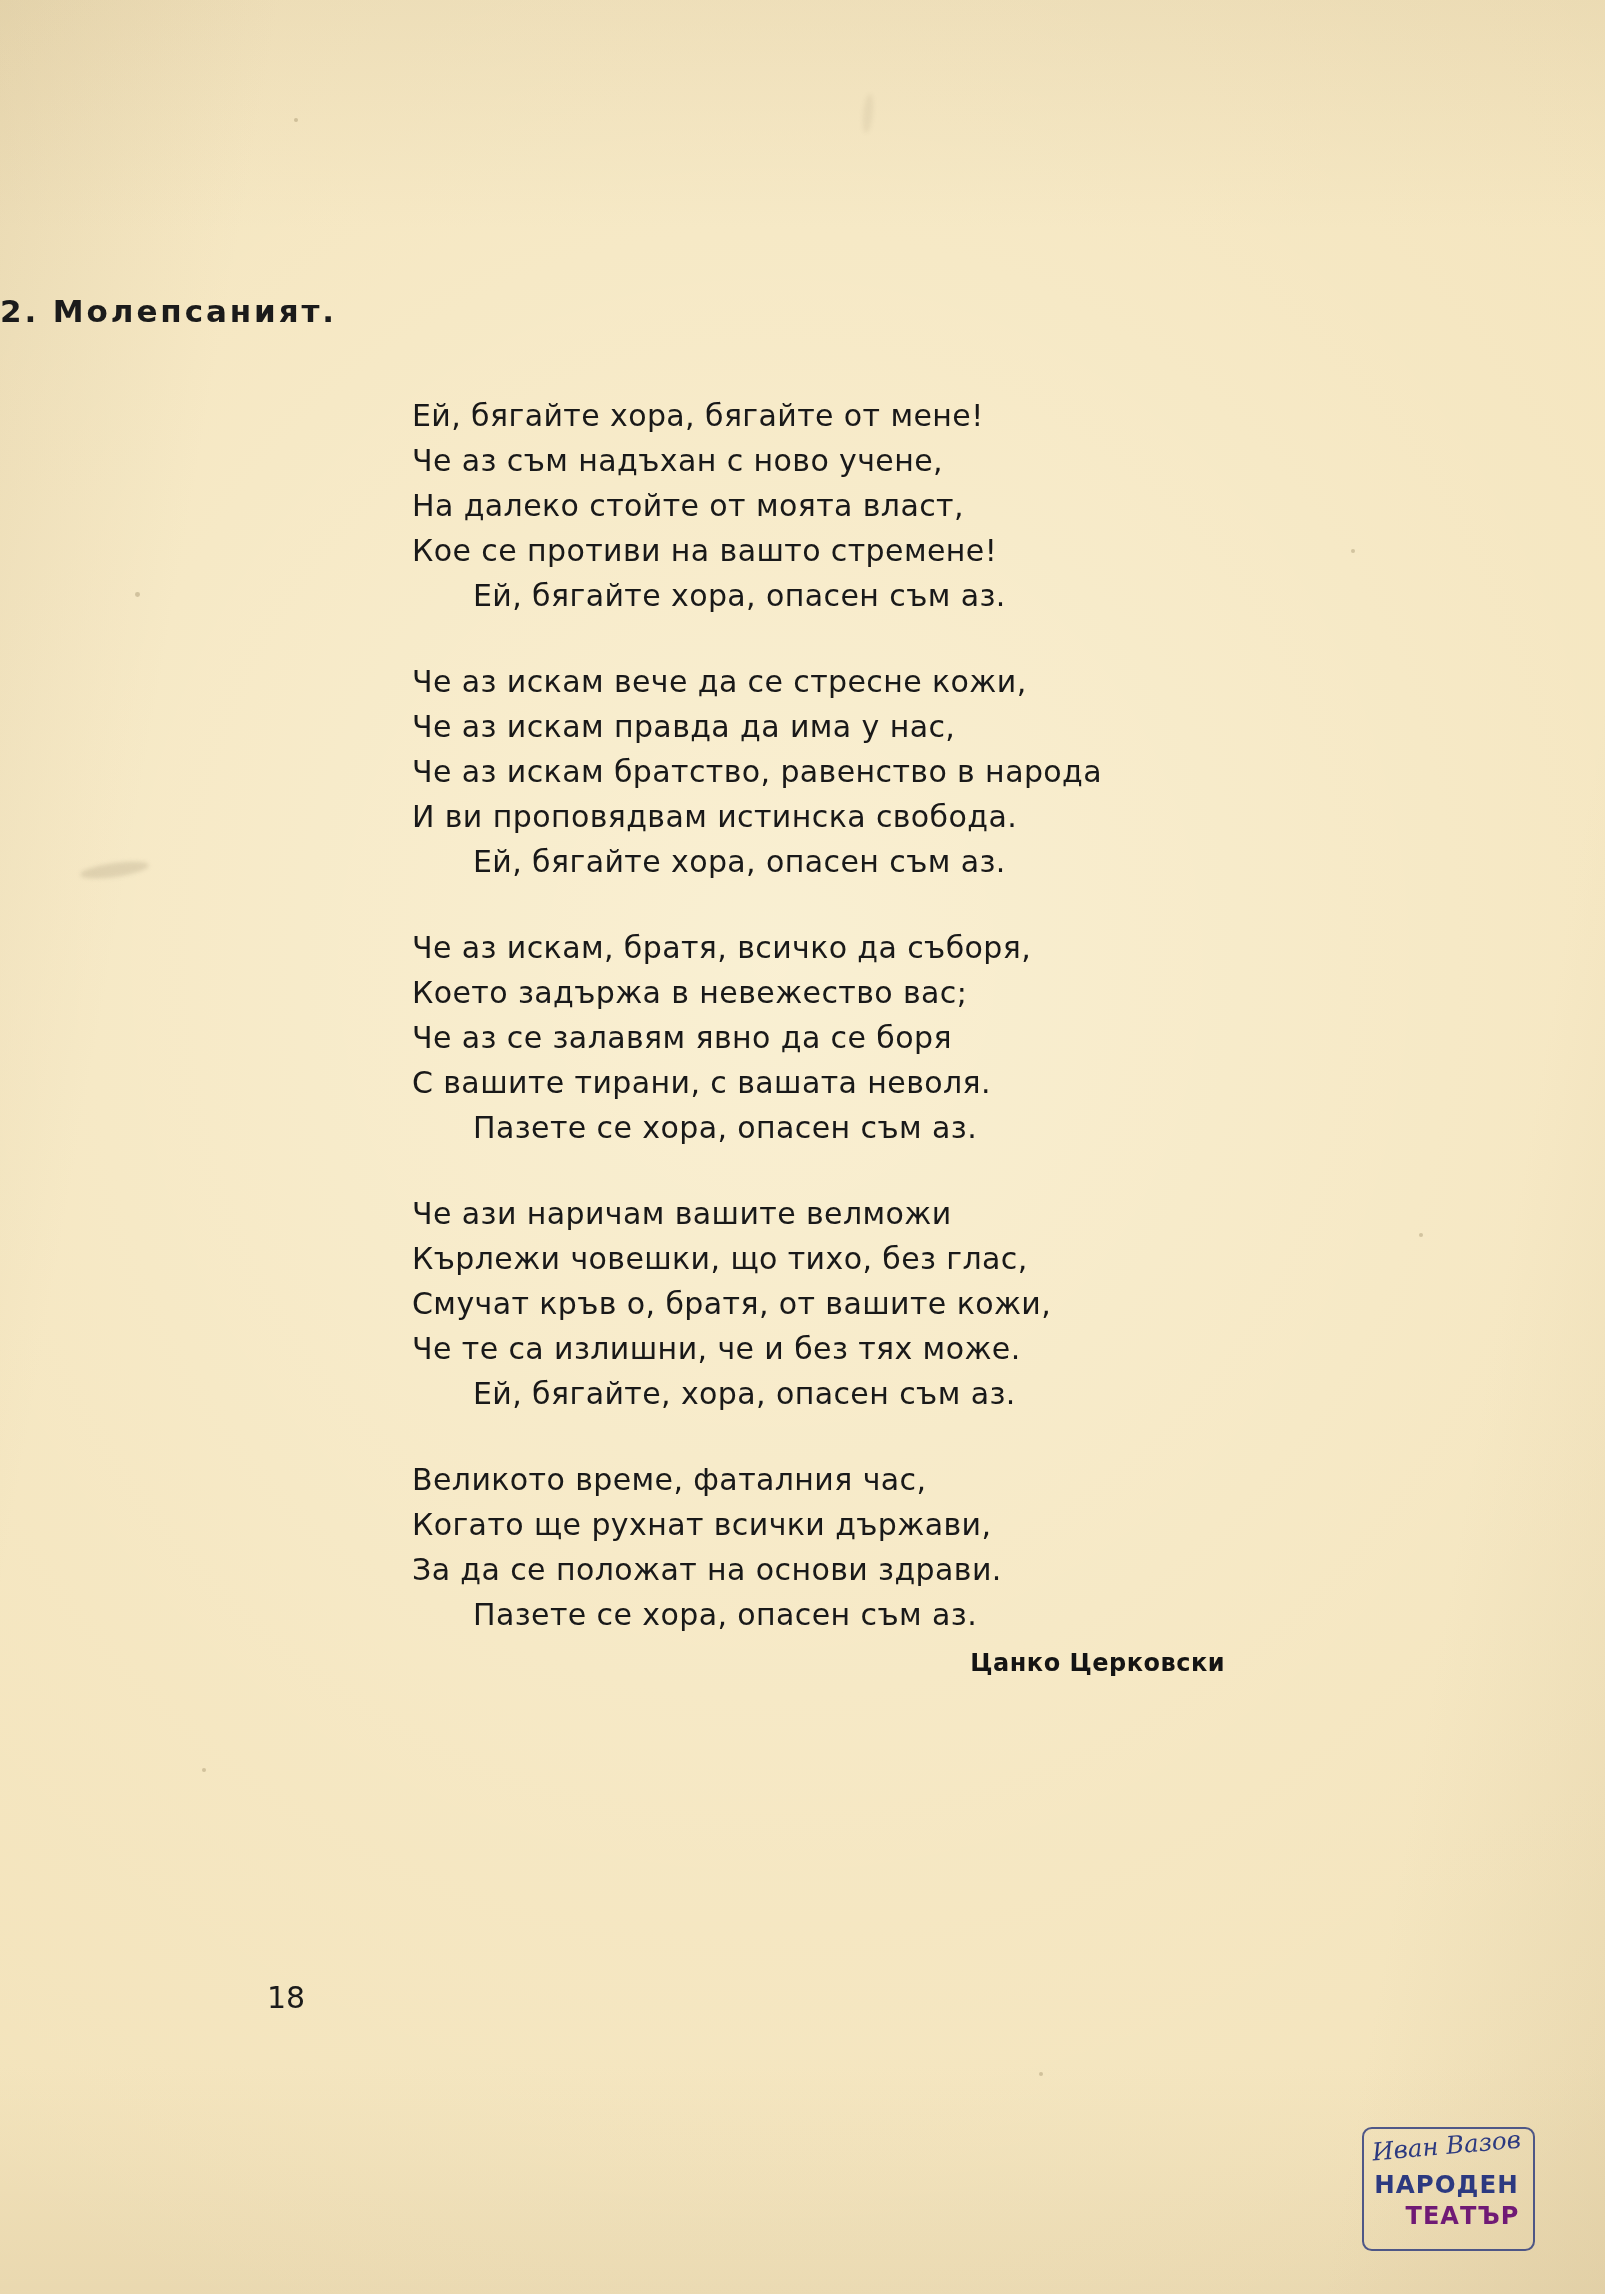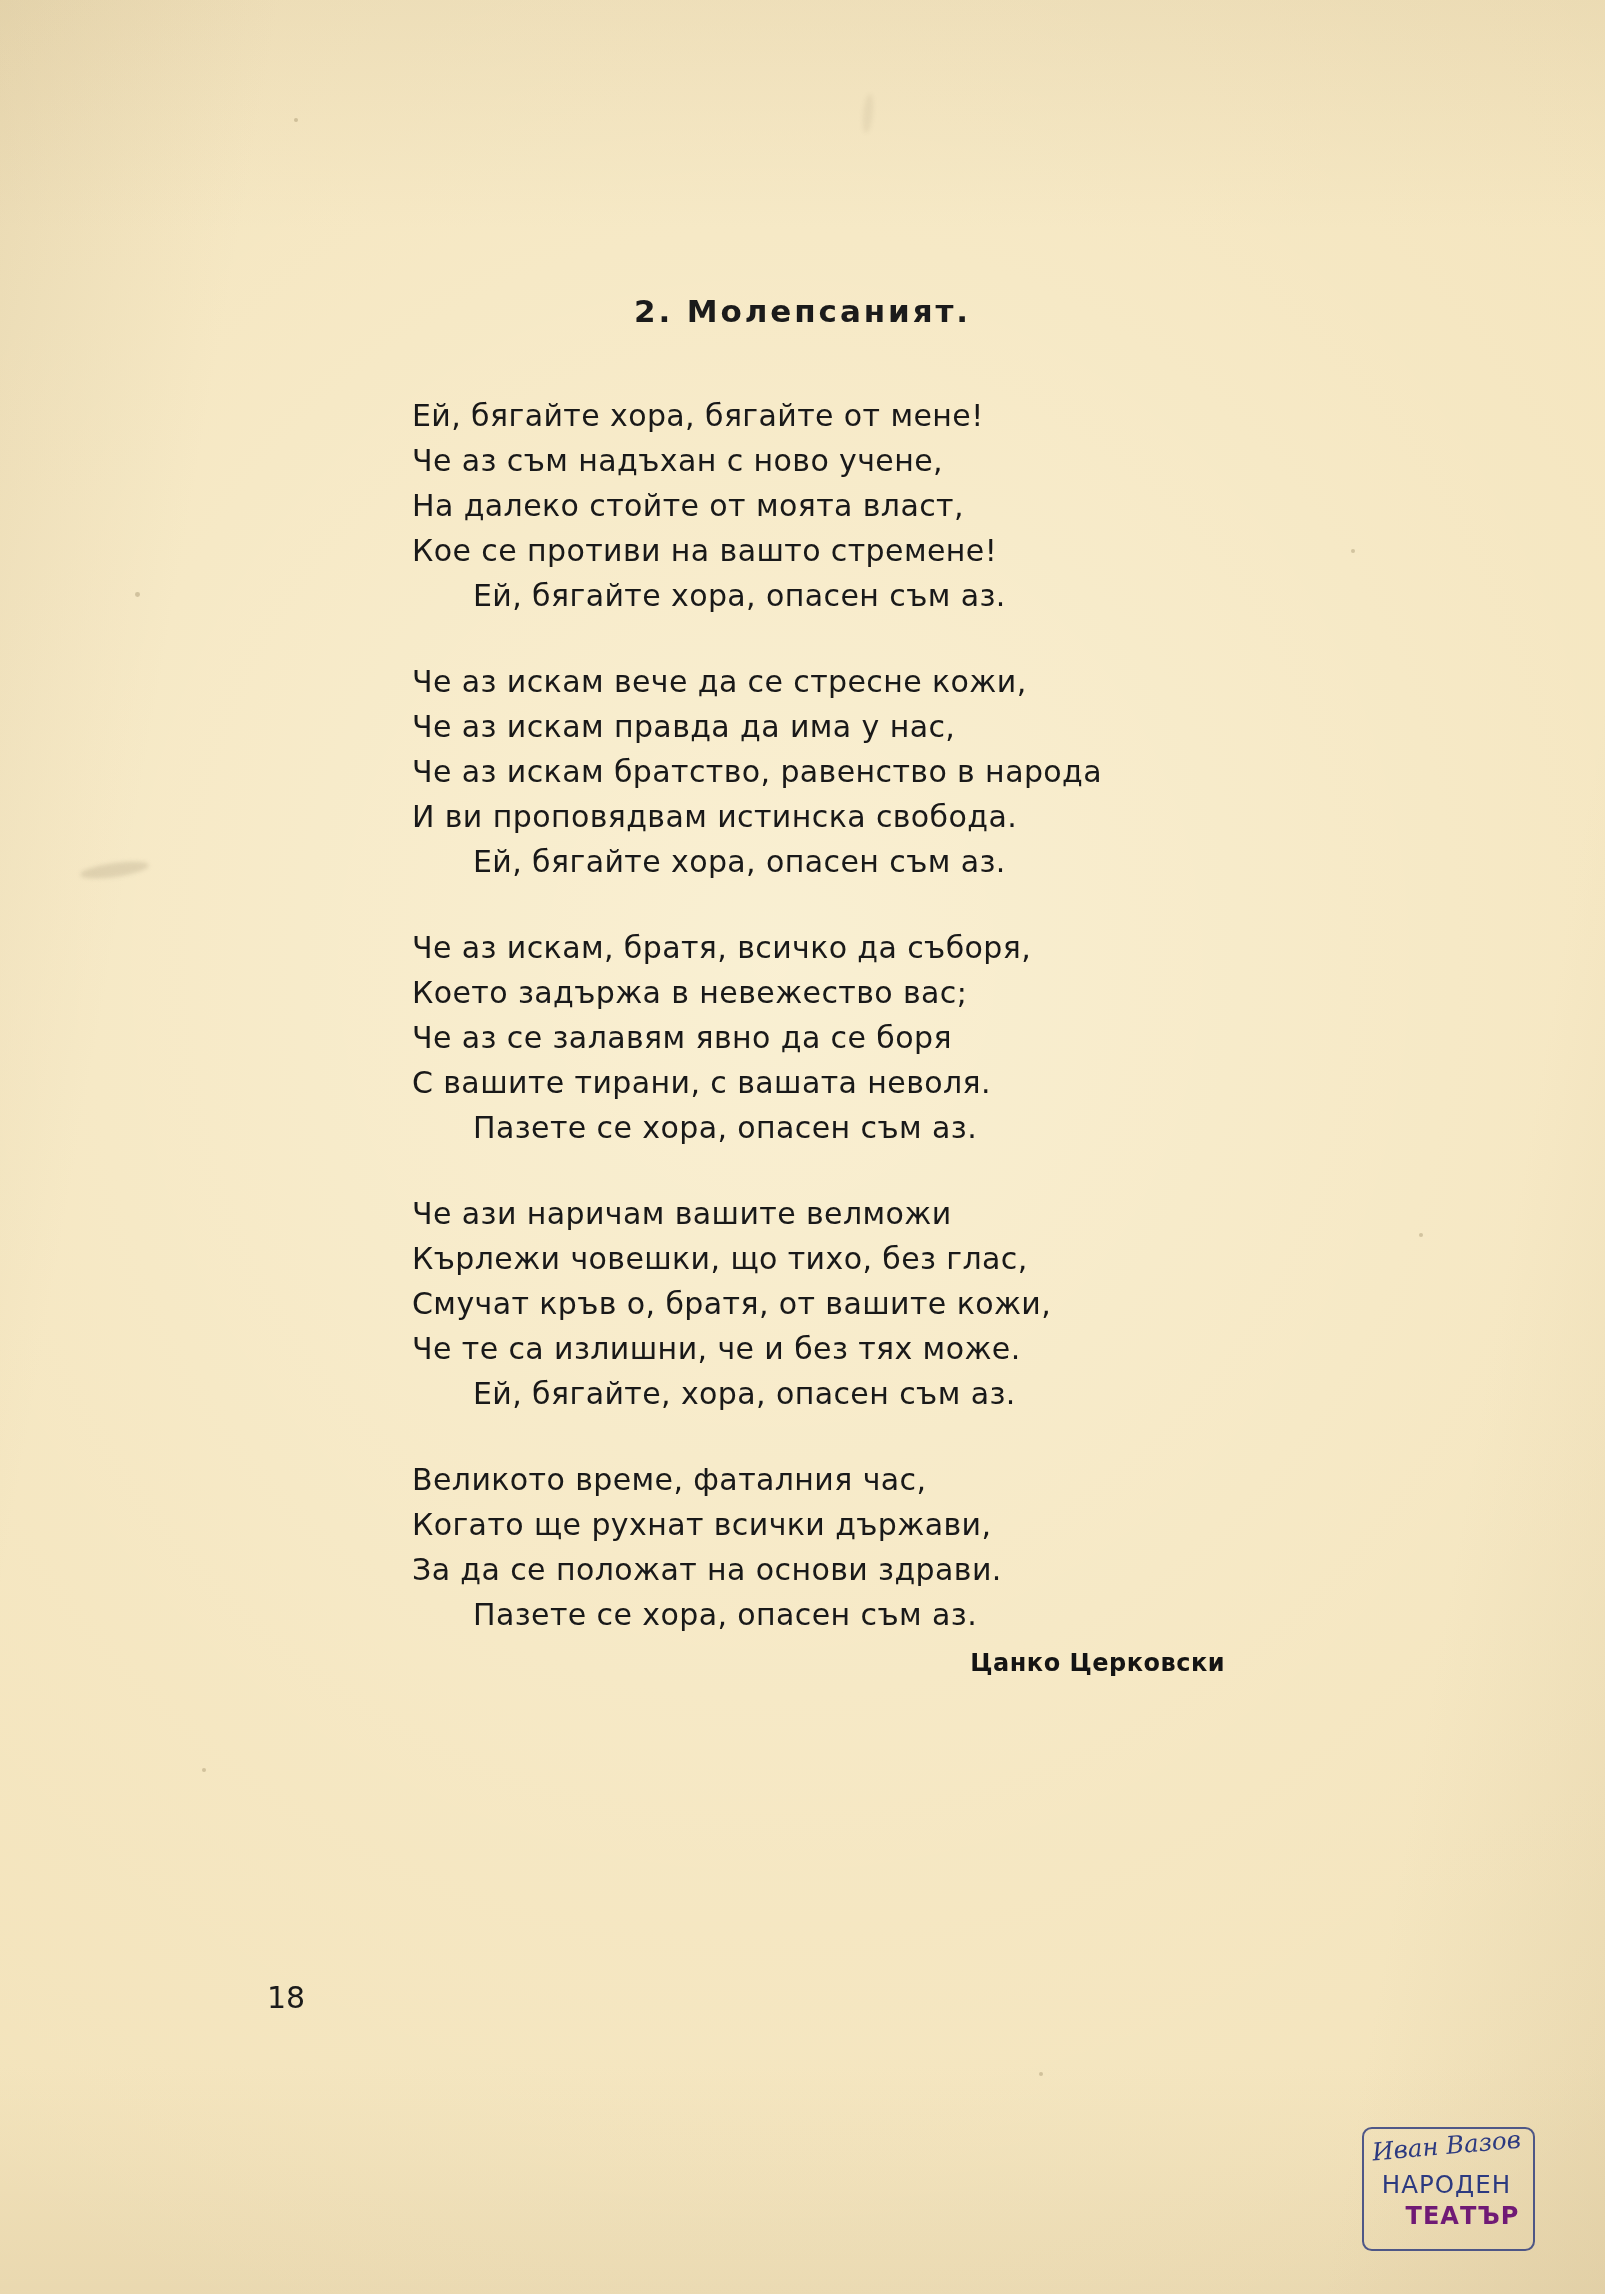--- a/index.html
+++ b/index.html
@@ -40,21 +40,20 @@
   .page {
     position: relative;
     width: 100%;
     height: 100%;
   }
   .poem-title {
     position: absolute;
     top: 272px;
     left: 0;
     width: 100%;
-    text-align: center;
     font-size: 31px;
     letter-spacing: 2.9px;
     color: #1b1b1b;
     font-family: "DejaVu Sans", sans-serif;
   }
   .poem-body {
     position: absolute;
     top: 361px;
     left: 412px;
     width: 882px;
@@ -122,21 +121,21 @@
     font-family: "DejaVu Serif", serif;
     transform: rotate(-5deg);
     color: #2c3a80;
   }
   .stamp-line1 {
     position: absolute;
     top: 49px;
     left: 0;
     width: 169px;
     font-size: 24.5px;
-    font-weight: normal;
+    font-weight: bold;
     letter-spacing: 1px;
     color: #2c3a80;
   }
   .stamp-line2 {
     position: absolute;
     top: 81px;
     left: 16px;
     width: 169px;
     font-size: 24px;
     font-weight: bold;

